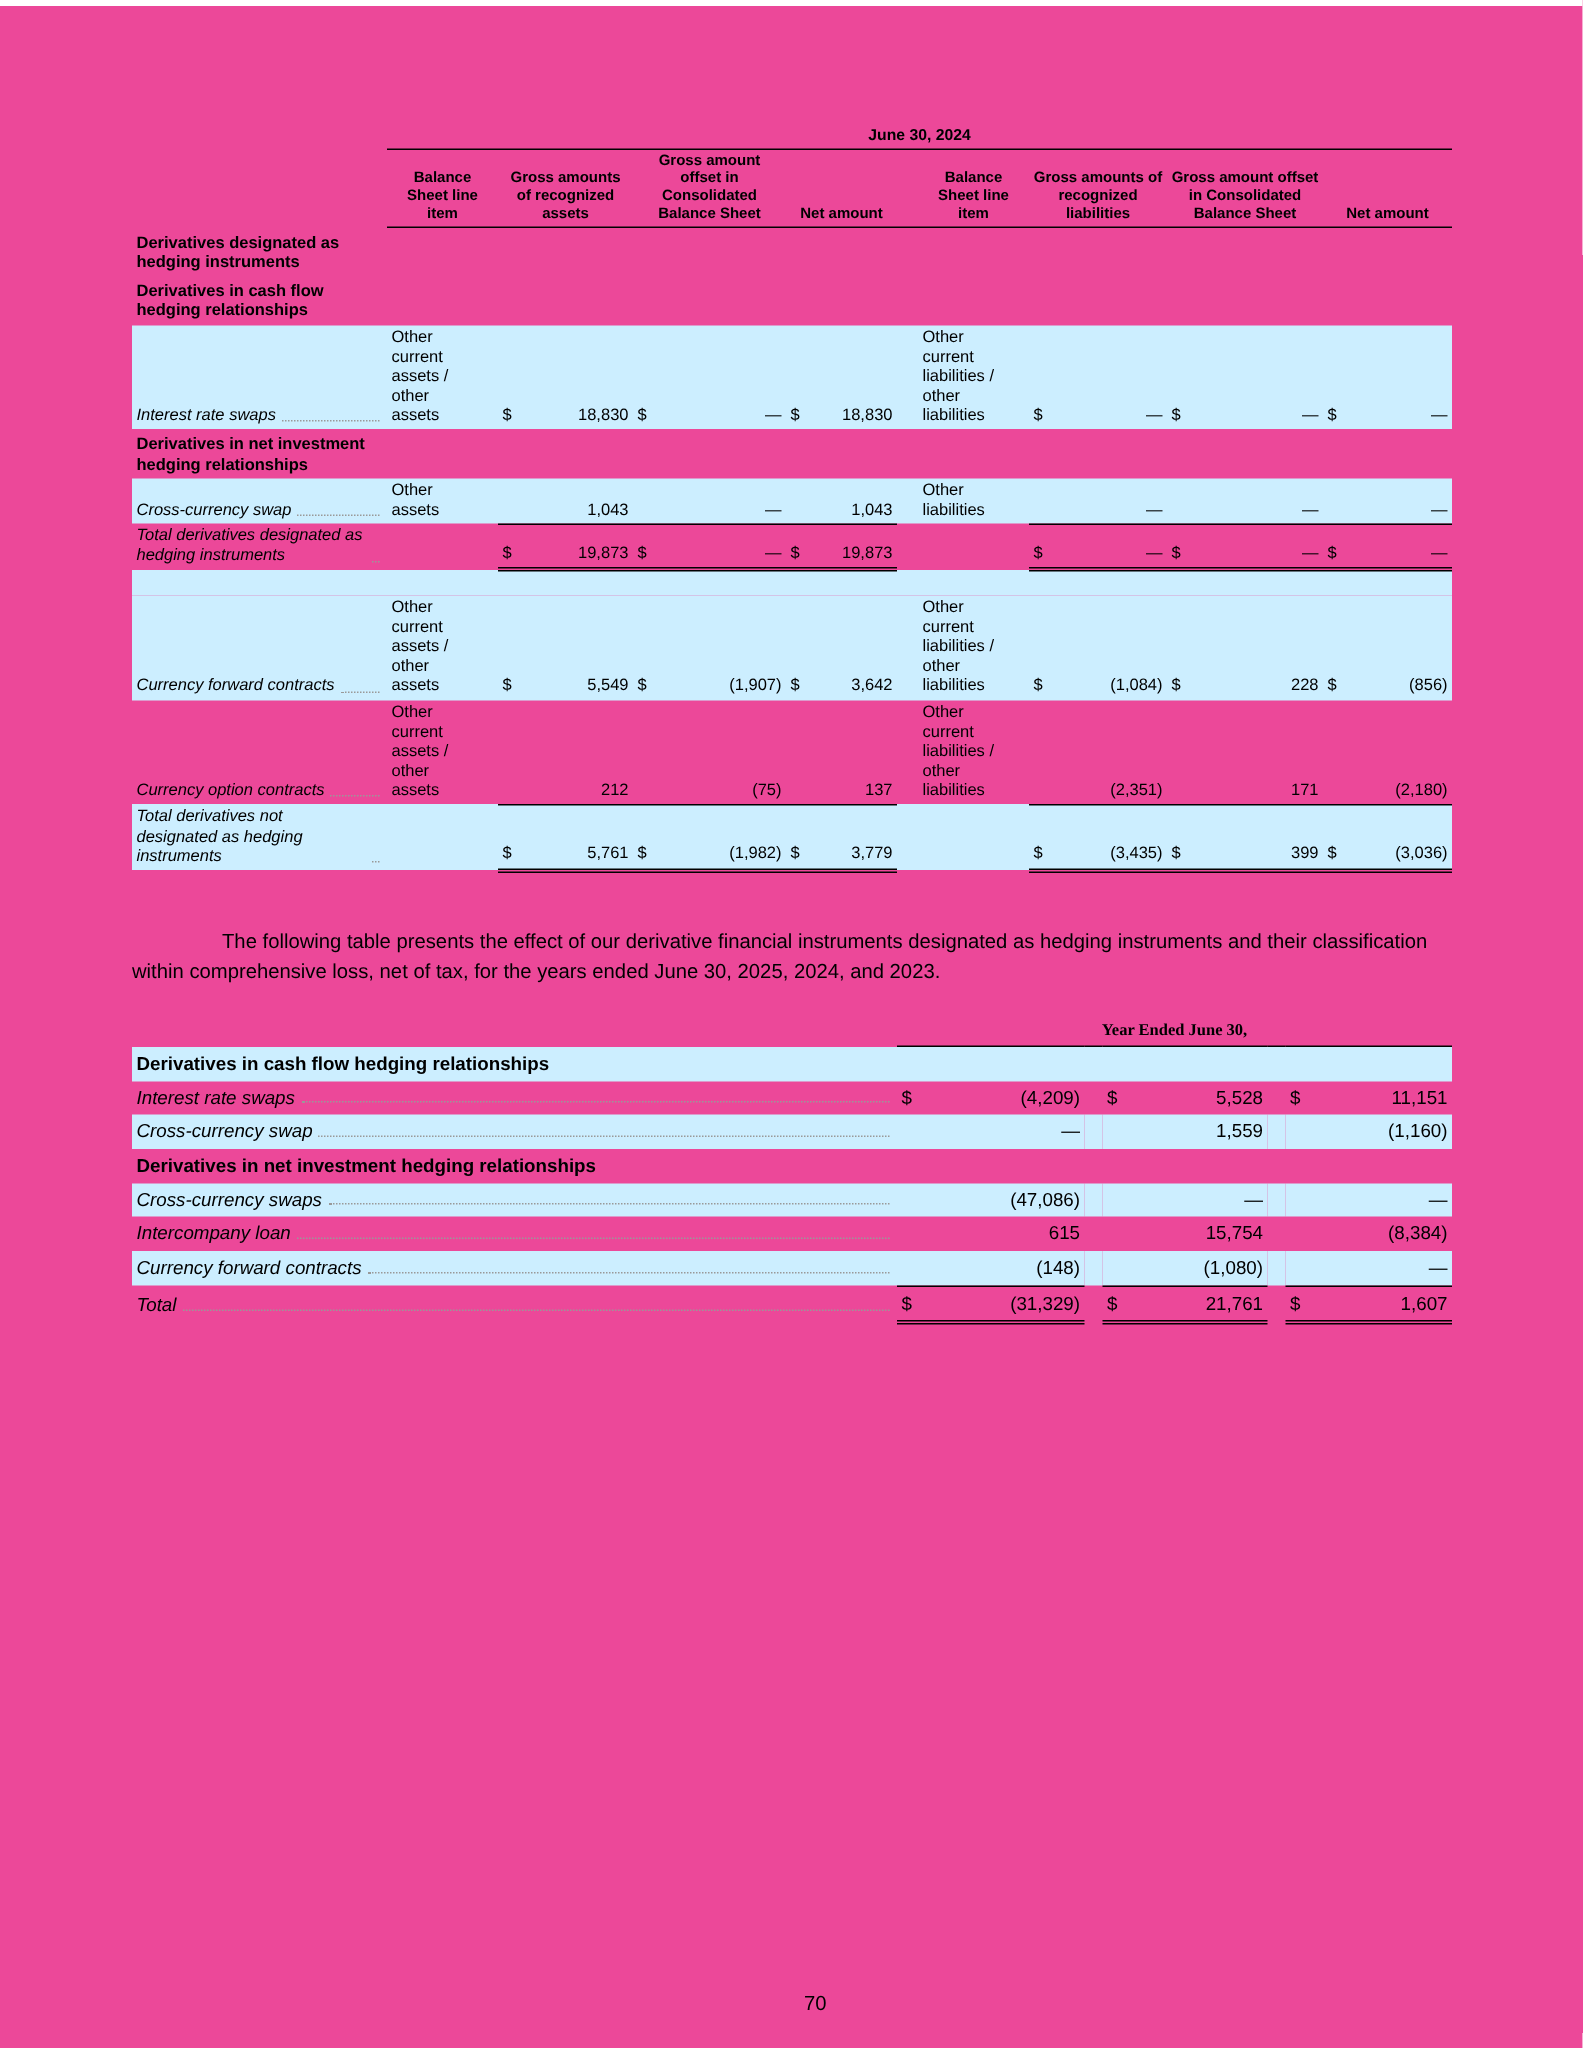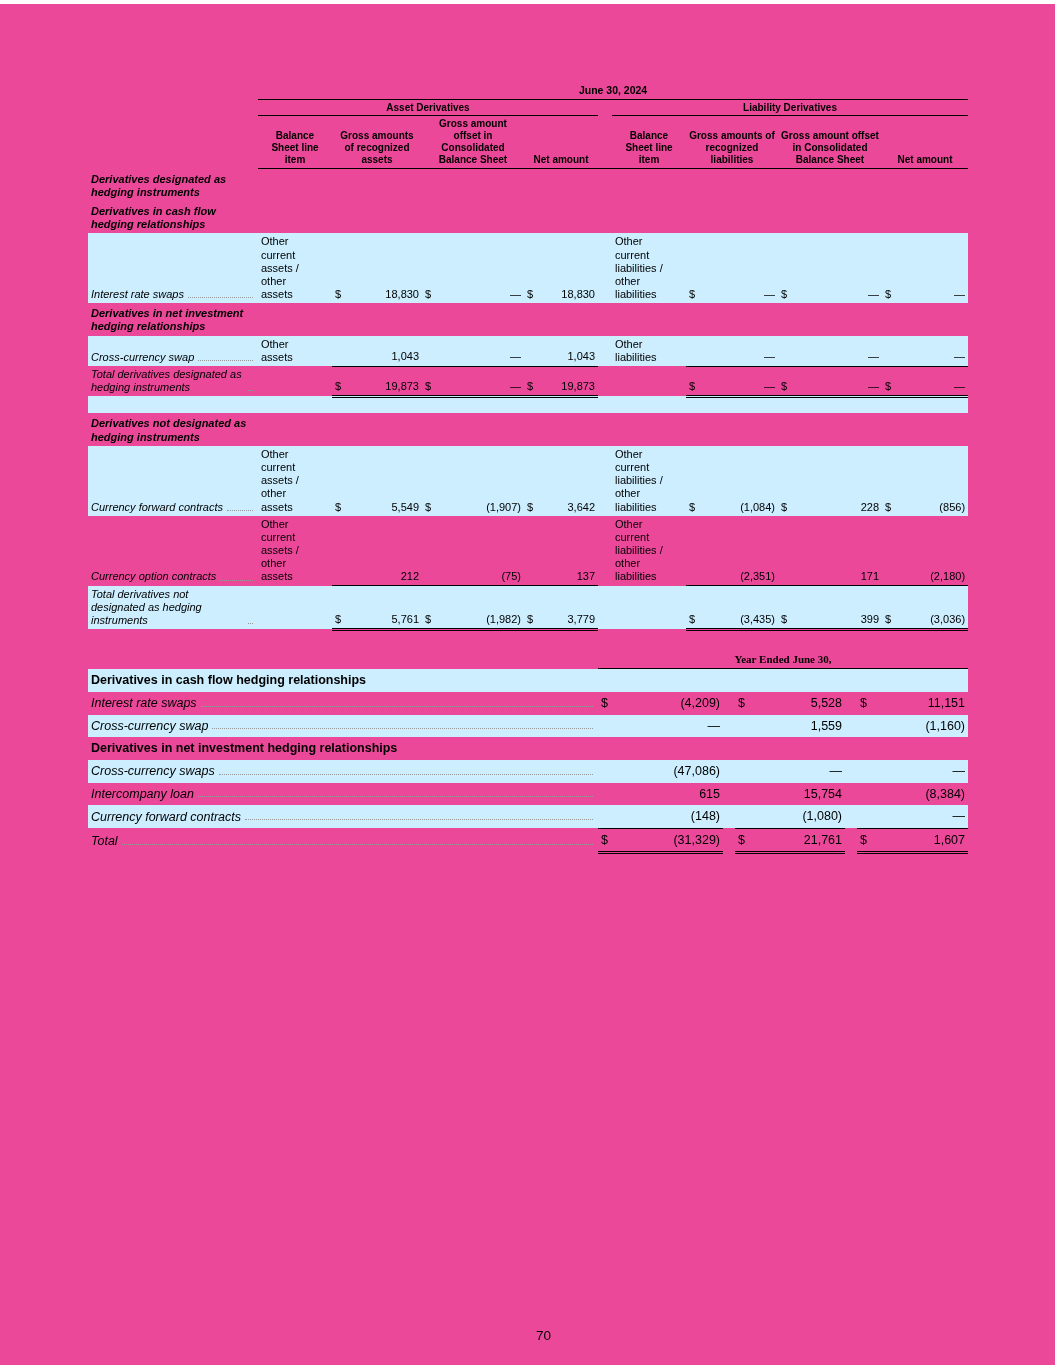--- a/index.html
+++ b/index.html
@@ -12,21 +12,21 @@
   td { vertical-align:bottom; }
 
   
   .t1 { width:880px; font-size:11px; line-height:1.2; }
   .t1 td { padding:2px 3px; }
   .t1 .hdr { font-weight:bold; font-size:10px; line-height:1.18; text-align:center; }
   .t1 .title-cell { font-weight:bold; font-size:10.5px; text-align:center; padding-bottom:2px; }
   .rule { border-bottom:1px solid #000; }
   .blue { background:#cceeff; }
   .sec { font-weight:bold; padding-top:4px !important; }
-  .secwrap { max-width:158px;font-style:italic; }
+  .secwrap { max-width:158px; }
   .bs-inner { max-width:54px; }
   .num { display:flex; align-items:flex-end; }
   .num .sym { flex:0 0 auto; }
   .num .val { flex:1 1 auto; text-align:right; }
   .ul { border-bottom:1px solid #000; }
   .dul { border-bottom:3px double #000; }
   .lbl { display:flex; align-items:flex-end;font-style:italic; }
   .lbl .txt { flex:0 1 auto; }
   .leader { flex:1 1 auto; min-width:5px; border-bottom:1px dotted #999; margin:0 2px 3px 4px; }
   .blank-row td { height:17px; padding:0; }
@@ -62,26 +62,20 @@
           <col style="width:104px">
           <col style="width:86px">
       </colgroup>
 
       <tbody>
           <tr>
         <td></td>
         <td colspan="9" class="title-cell rule">June 30, 2024</td>
       </tr>
 
-      <tr>
-        <td></td>
-        <td colspan="4" class="hdr rule">Asset Derivatives</td>
-        <td class="sp"></td>
-        <td colspan="4" class="hdr rule">Liability Derivatives</td>
-      </tr>
 
       <tr>
         <td></td>
         <td class="hdr rule">Balance Sheet line item</td>
         <td class="hdr rule">Gross amounts of recognized assets</td>
         <td class="hdr rule">Gross amount offset in Consolidated Balance Sheet</td>
         <td class="hdr rule">Net amount</td>
         <td class="rule"></td>
         <td class="hdr rule">Balance Sheet line item</td>
         <td class="hdr rule">Gross amounts of recognized liabilities</td>
@@ -256,25 +250,20 @@
                 <span class="sym">$</span>
                 <span class="val">—</span>
               </div>
             </td>
       </tr>
 
       <tr class="blue blank-row">
         <td colspan="10"></td>
       </tr>
 
-      <tr>
-        <td colspan="10" class="sec">
-              <div class="secwrap">Derivatives not designated as hedging instruments</div>
-            </td>
-      </tr>
 
       <tr class="blue">
         <td>
               <div class="lbl">
                 <span class="txt">Currency forward contracts</span>
                 <span class="leader"></span>
               </div>
             </td>
         <td>
               <div class="bs-inner">Other current assets / other assets</div>
@@ -416,20 +405,21 @@
         <td class="dul">
               <div class="num">
                 <span class="sym">$</span>
                 <span class="val">(3,036)</span>
               </div>
             </td>
       </tr>
     </tbody>
       </table>
 
+    <p class="para">The following table presents the effect of our derivative financial instruments designated as hedging instruments and their classification within comprehensive loss, net of tax, for the years ended June 30, 2025, 2024, and 2023.</p>
 
     <table class="t2">
       <colgroup>
         <col style="width:510px">
           <col style="width:125px">
           <col style="width:12px">
           <col style="width:110px">
           <col style="width:12px">
           <col style="width:111px">
       </colgroup>

